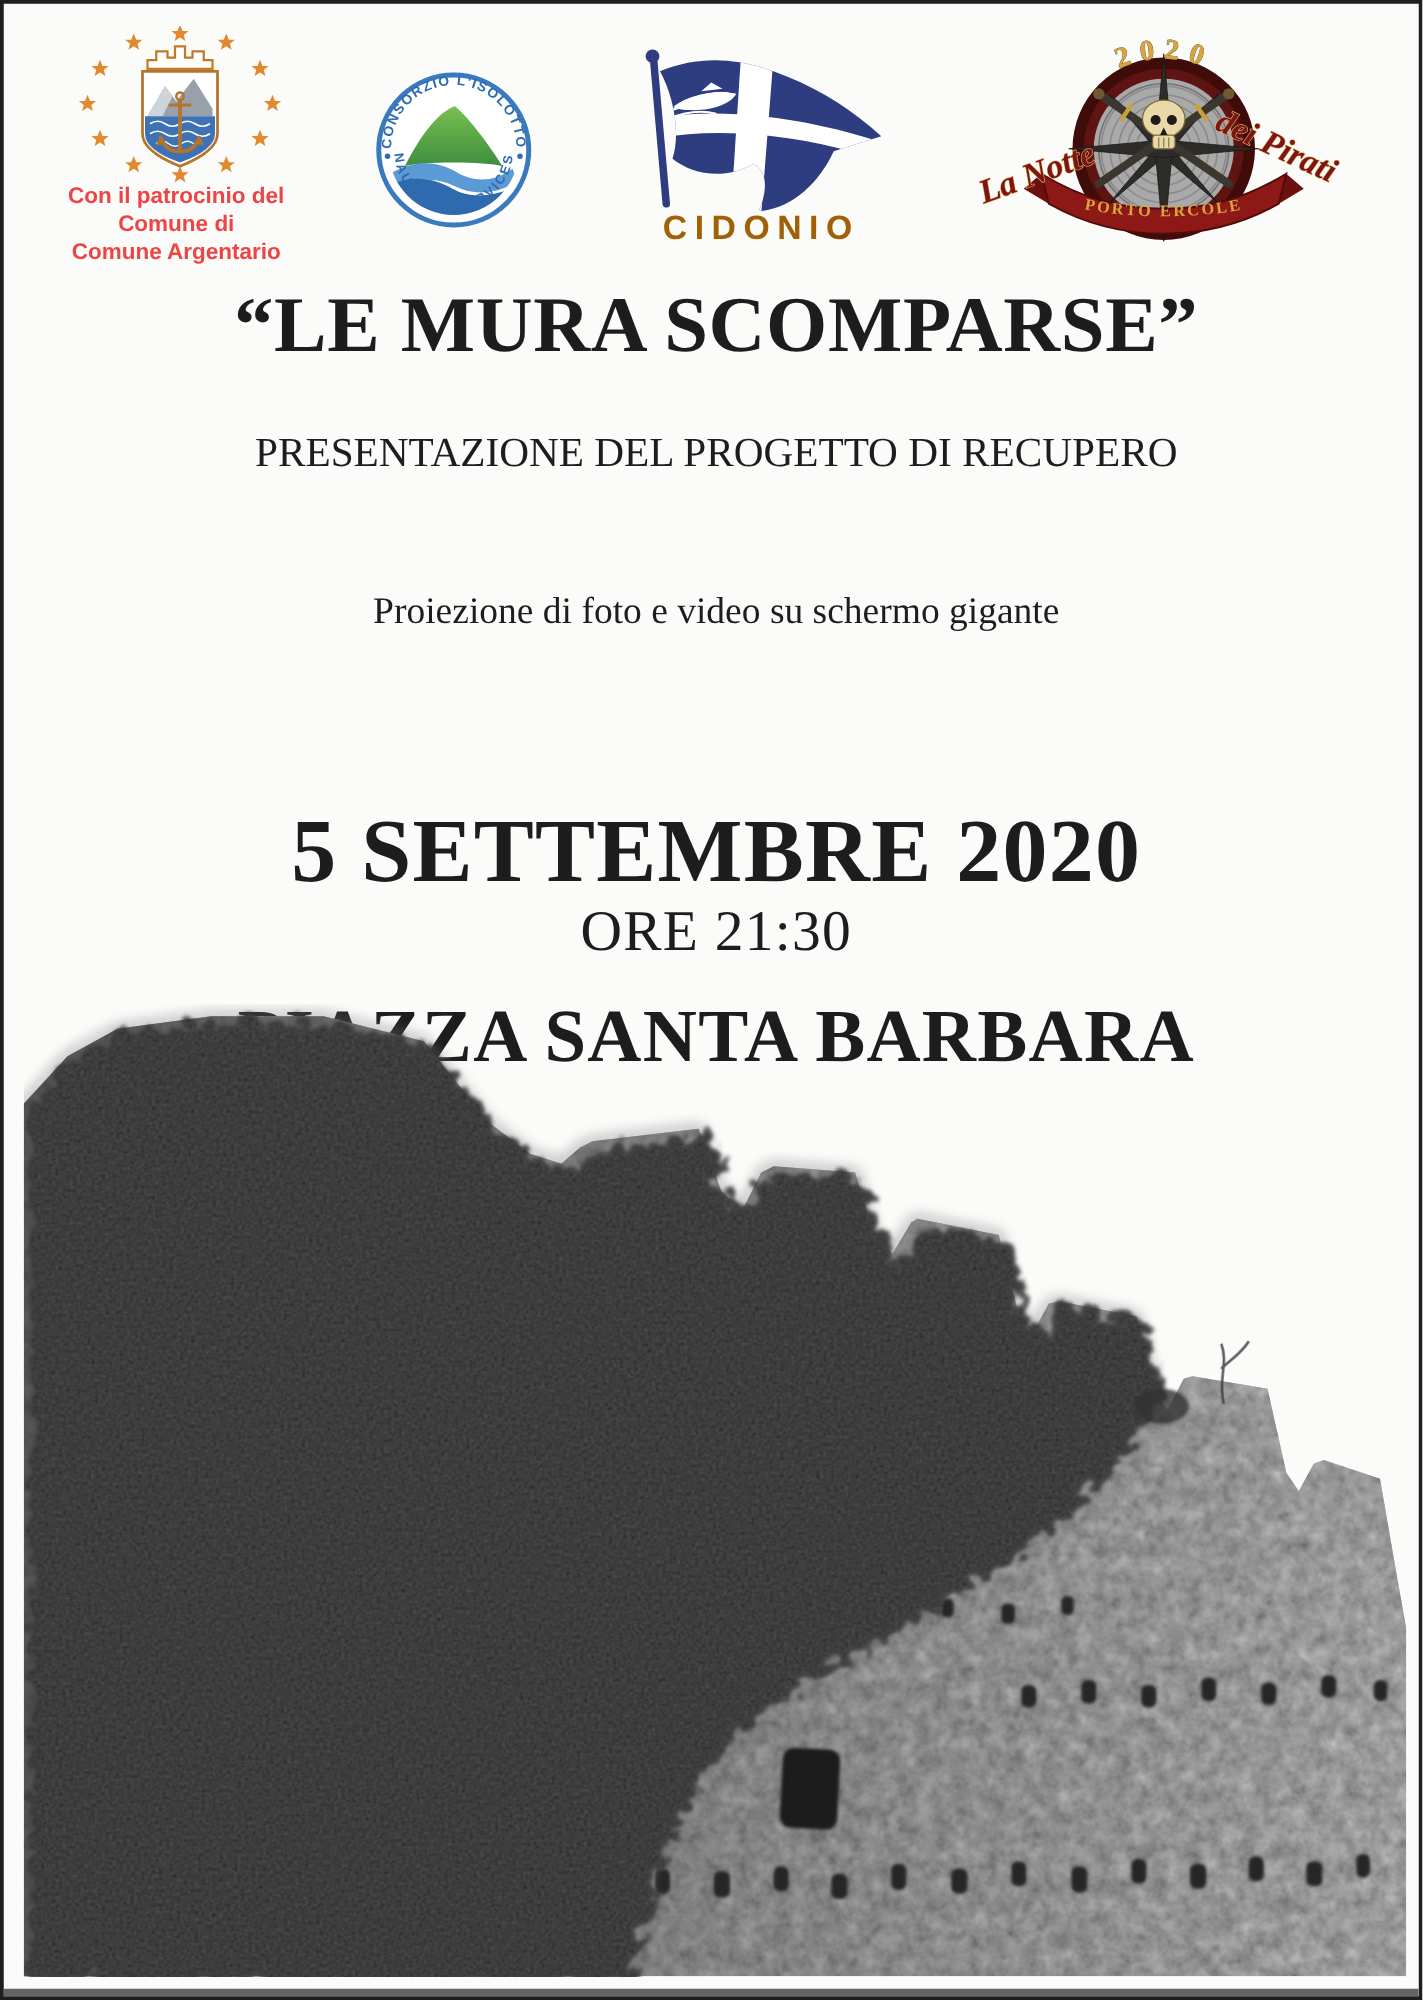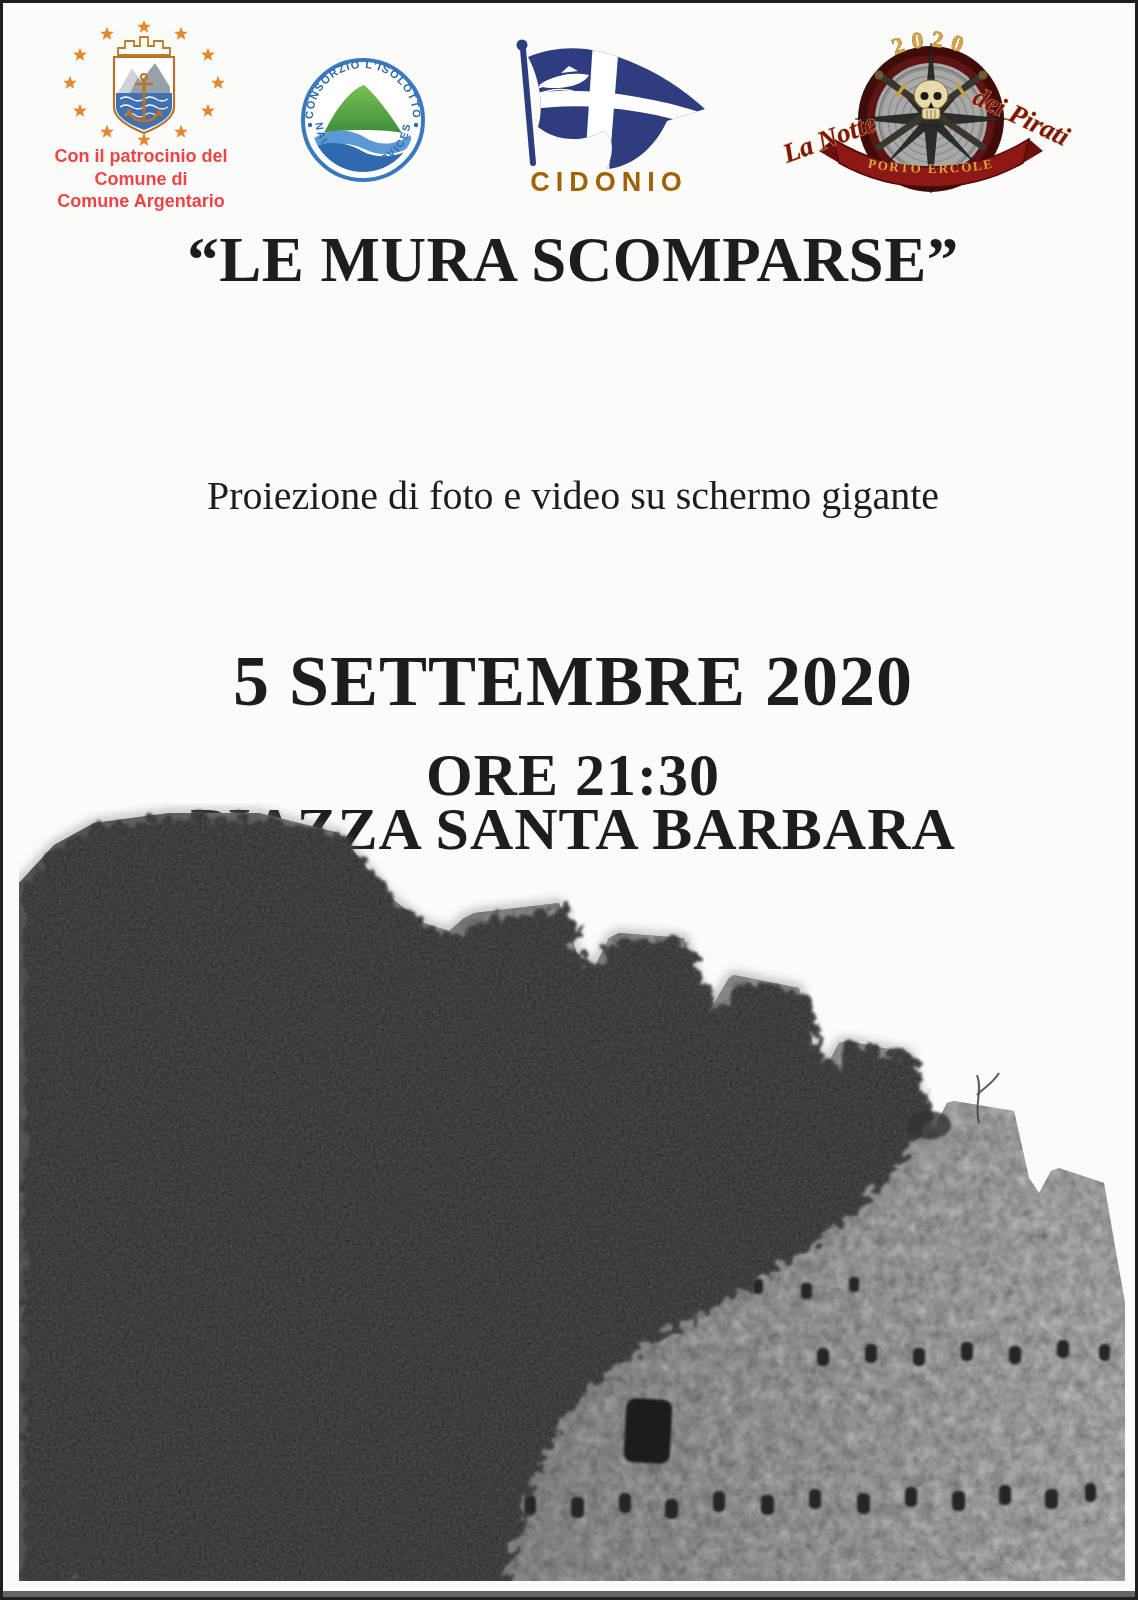--- a/index.html
+++ b/index.html
@@ -21,24 +21,24 @@
     font-size:18px;line-height:1.25;color:#ef4444;
   }
   .logo{position:absolute;}
   .cidonio-word{
     position:absolute;left:500px;top:164px;width:212px;text-align:center;
     font-family:"Liberation Sans",sans-serif;font-size:27px;font-weight:600;
     letter-spacing:6px;color:#a16207;
   }
   .title{top:221px;font-size:63px;font-weight:bold;letter-spacing:0.5px;}
   .subtitle{top:339px;font-size:33px;line-height:1.3;font-weight:normal;}
-  .projection{top:469px;font-size:40px;}
+  .projection{top:469px;font-size:30px;}
   .speakers{top:556px;font-size:34px;}
   .ev-date{top:637px;font-size:72px;font-weight:bold;letter-spacing:1px;}
-  .ev-time{top:715px;font-size:60px;font-weight:bold;letter-spacing:1px;margin-top:23px;}
+  .ev-time{top:715px;font-size:46px;font-weight:normal;letter-spacing:1px;}
   .ev-place{top:792px;font-size:60px;font-weight:bold;letter-spacing:1px;}
   .photo{position:absolute;left:16px;top:800px;width:1106px;height:778px;}
 </style>
 </head>
 <body>
 
 <div class="poster">
 
   <svg class="logo" style="left:28px;top:18px;" width="220" height="126" viewBox="0 0 220 126">
     <defs>
@@ -192,20 +192,21 @@
     </g>
     <text font-family="Liberation Serif, serif" font-size="23" font-weight="bold" fill="#d9a53f" stroke="#6b4a10" stroke-width="0.6" letter-spacing="7" paint-order="stroke">
       <textPath href="#yearArc" startOffset="50%" text-anchor="middle">2020</textPath>
     </text>
     <text transform="translate(6,140) rotate(-20)" font-family="Liberation Serif, serif" font-style="italic" font-size="27" font-weight="bold" fill="#7d1512" stroke="#e2bc6e" stroke-width="0.9" paint-order="stroke">La Notte</text>
     <text transform="translate(190,80) rotate(25)" font-family="Liberation Serif, serif" font-style="italic" font-size="27" font-weight="bold" fill="#7d1512" stroke="#e2bc6e" stroke-width="0.9" paint-order="stroke">dei Pirati</text>
   </svg>
 
   <div class="ctr title">“LE MURA SCOMPARSE”</div>
   <div class="ctr subtitle">
+    <div>PRESENTAZIONE DEL PROGETTO DI RECUPERO</div>
   </div>
   <div class="ctr projection">Proiezione di foto e video su schermo gigante</div>
   <div class="ctr ev-date">5 SETTEMBRE 2020</div>
   <div class="ctr ev-time">ORE 21:30</div>
   <div class="ctr ev-place">PIAZZA SANTA BARBARA</div>
 
   <svg class="photo" viewBox="0 0 1106 778" preserveAspectRatio="none">
     <defs>
       <linearGradient id="shade" x1="0" y1="0" x2="1" y2="0">
         <stop offset="0" stop-color="#000" stop-opacity="0.55"></stop>

